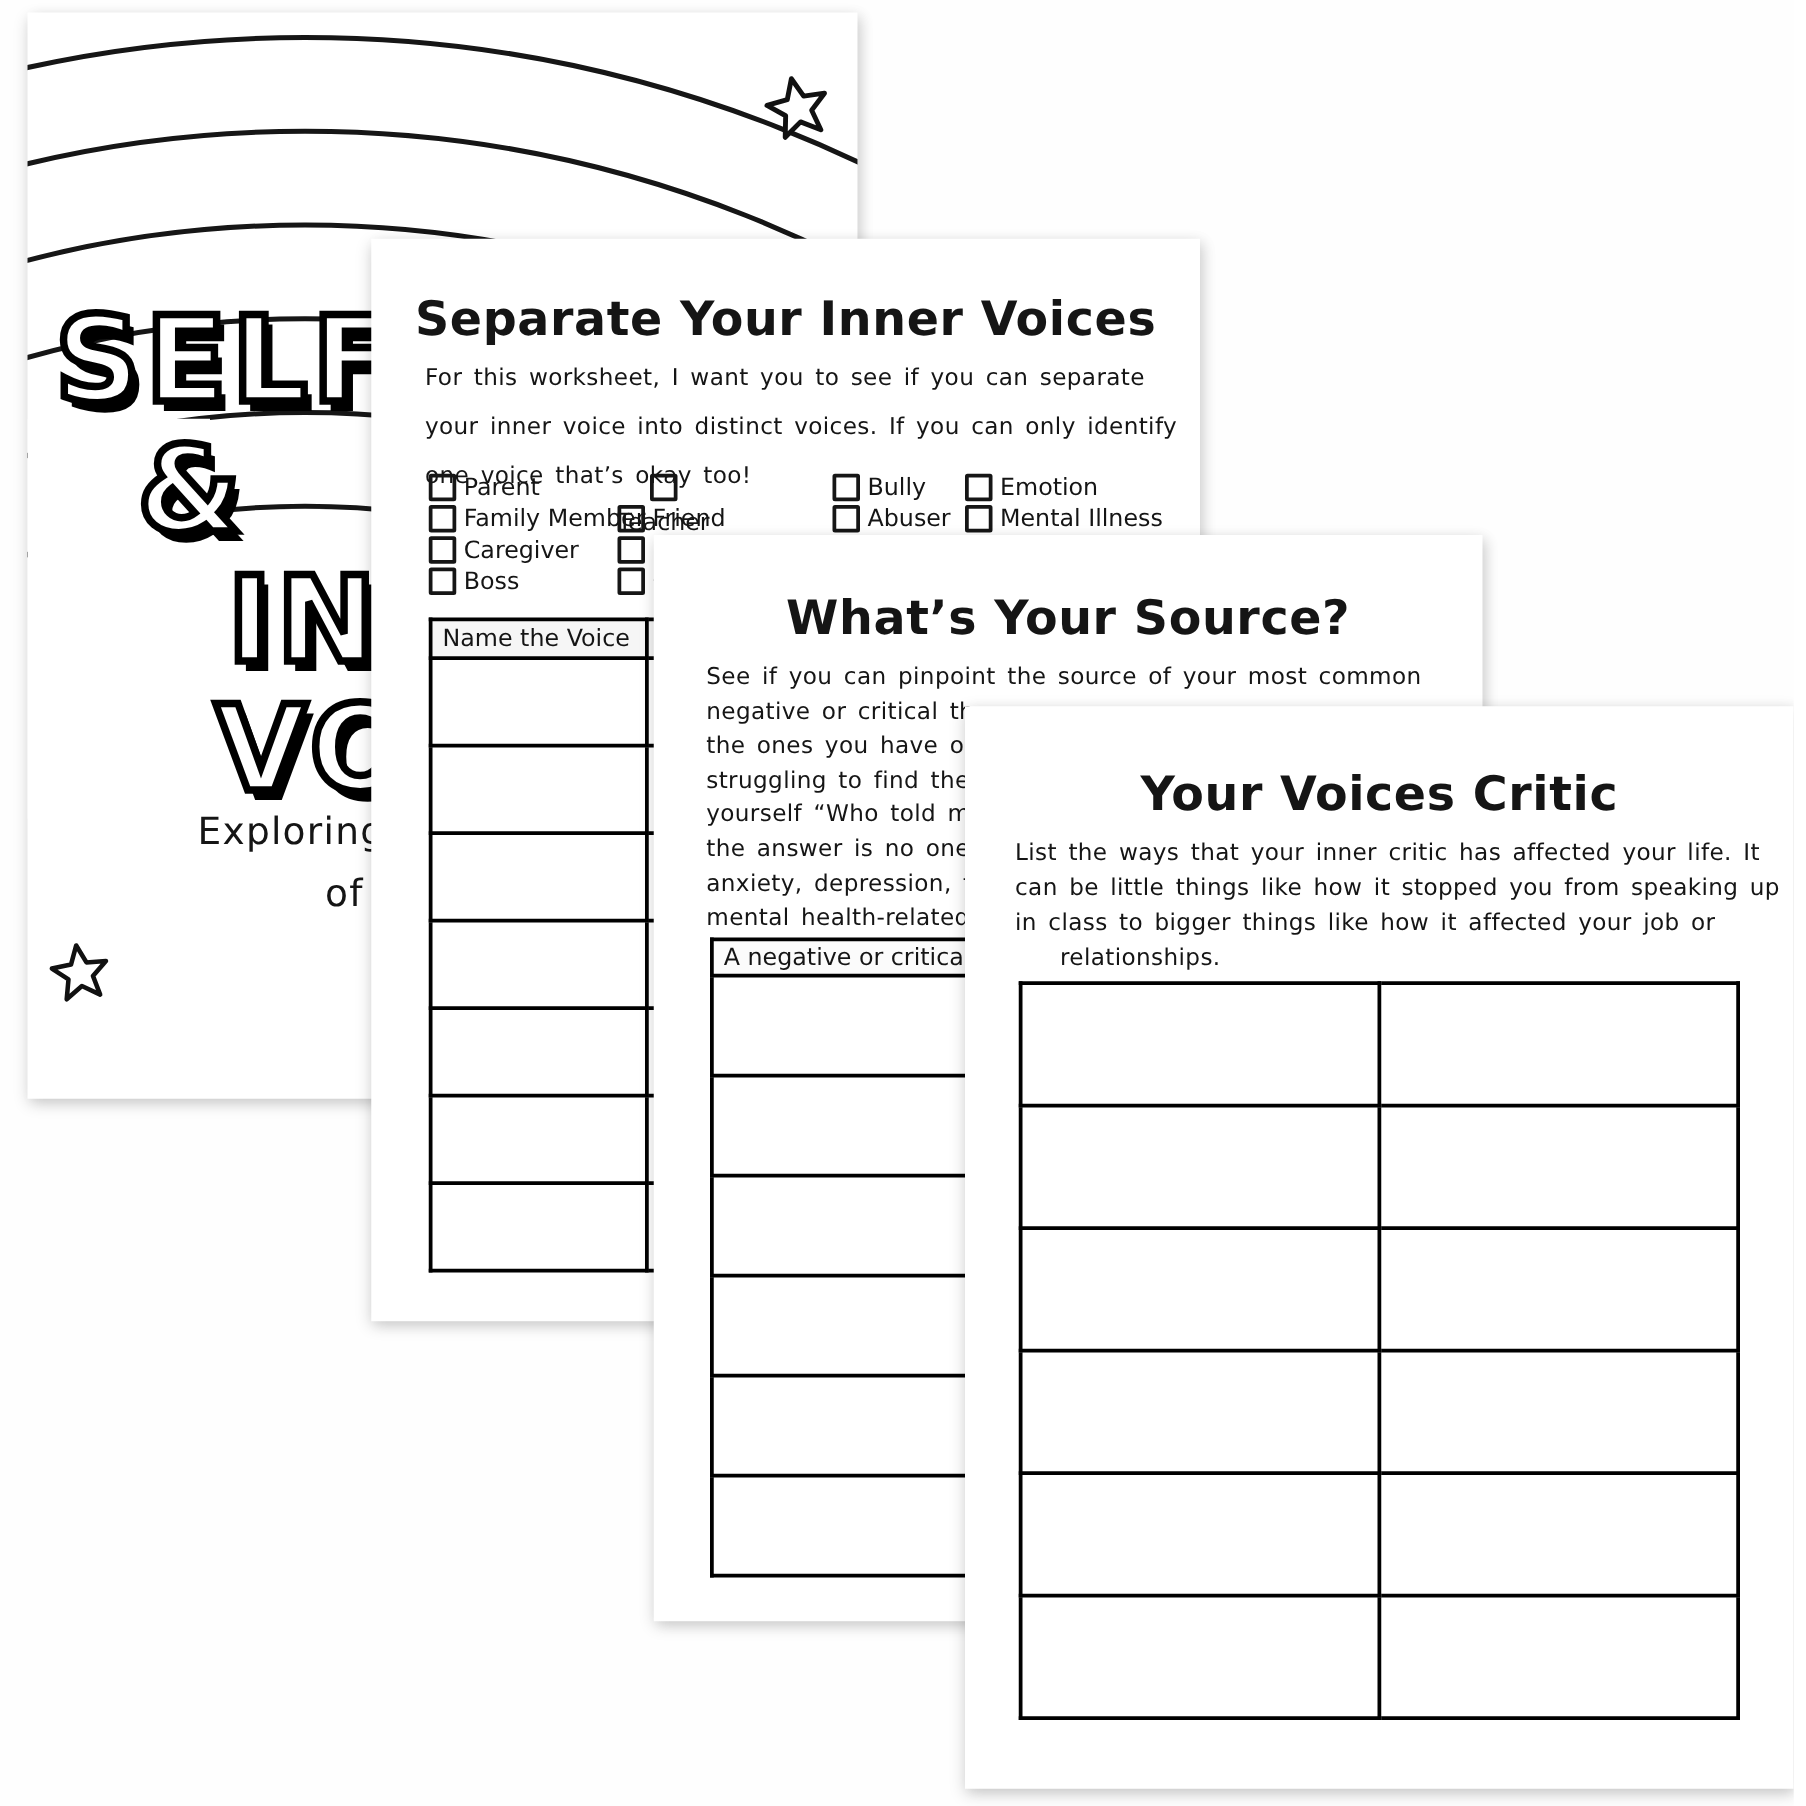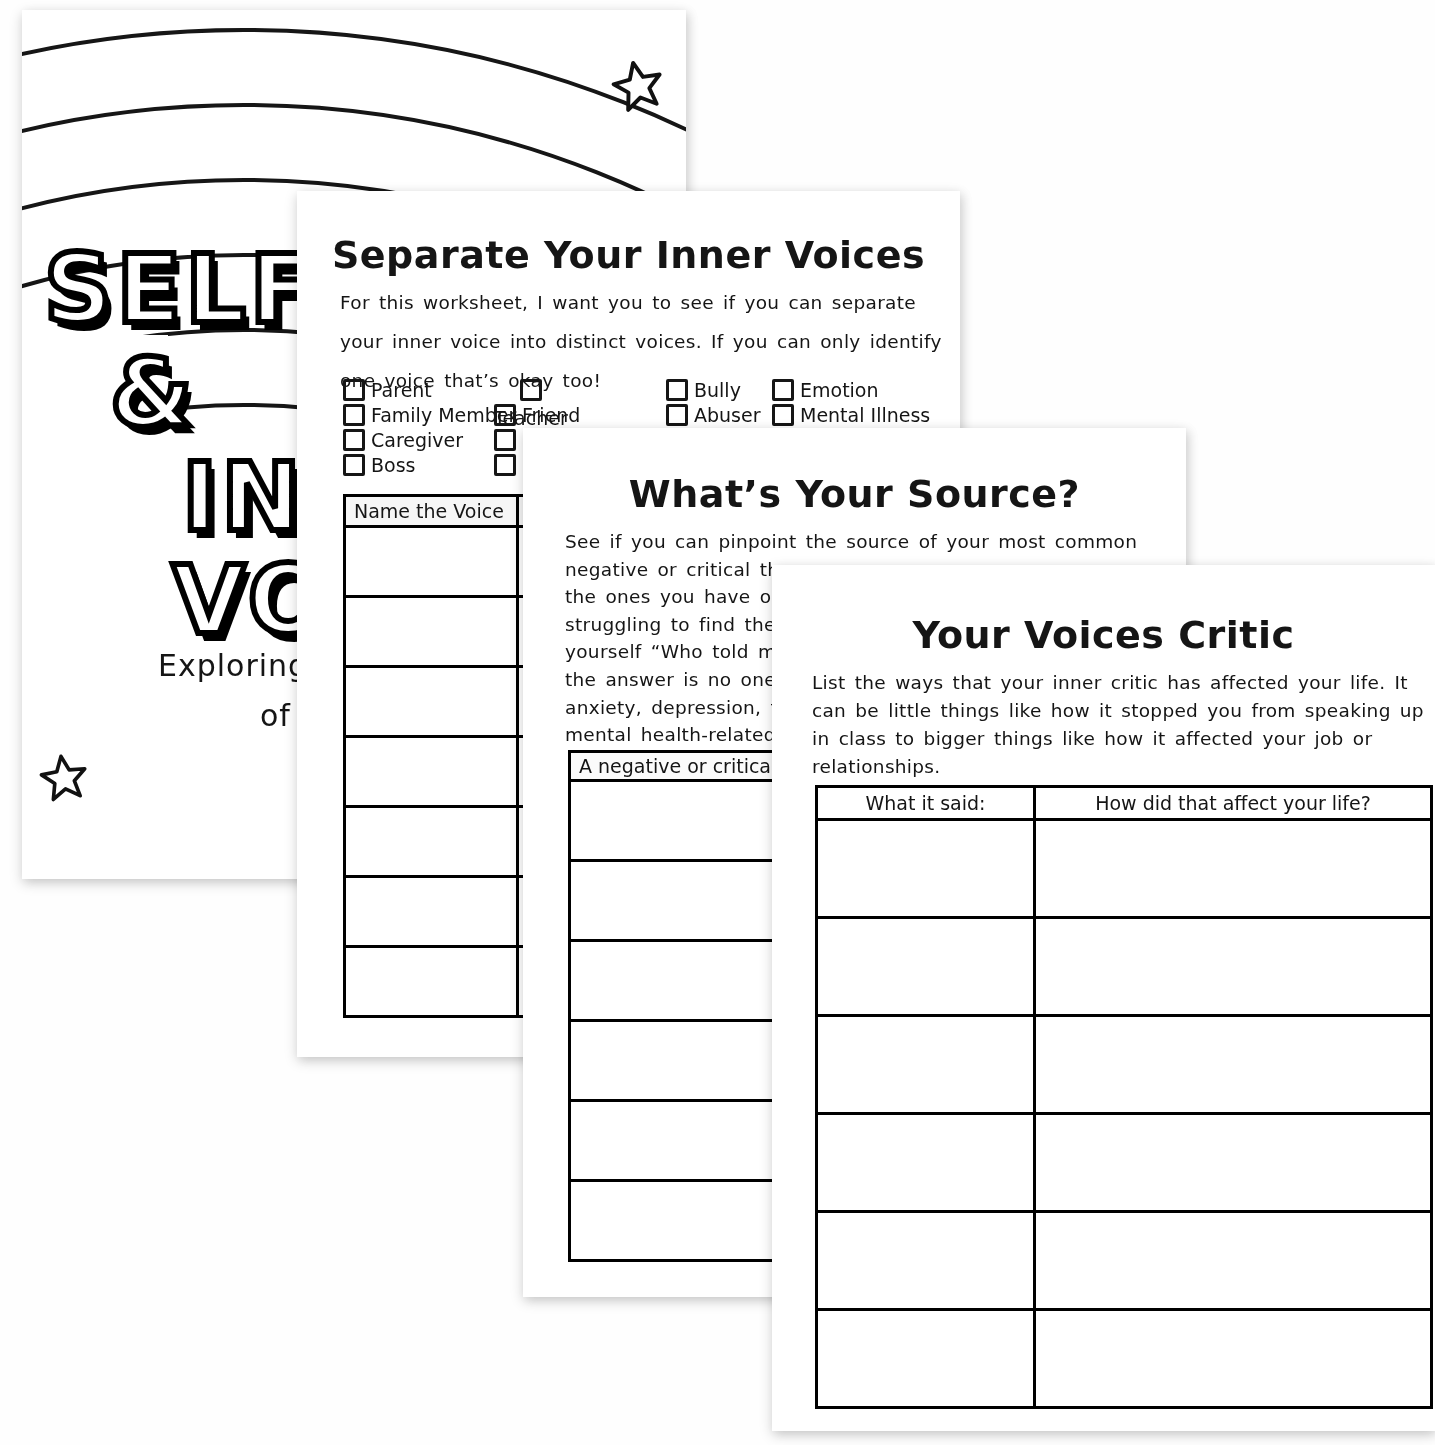--- a/index.html
+++ b/index.html
@@ -199,29 +199,25 @@
       </table>
   </div>
 
   <div class="page" style="left:772px;top:565px;width:663px;height:866px;z-index:4;">
     <div class="ws-title" style="top:48px;">Your Voices Critic</div>
 
     <div class="intro" style="left:40px;top:104px;">
       <div style="line-height:28px;">List the ways that your inner critic has affected your life. It</div>
       <div style="line-height:28px;">can be little things like how it stopped you from speaking up</div>
       <div style="line-height:28px;">in class to bigger things like how it affected your job or</div>
-      <div style="line-height:28px;">relationships.</div>
+      <div style="line-height:28px;margin-left:36px;">relationships.</div>
     </div>
 
     <table style="left:43px;top:220px;width:577px;">
       <tbody>
-          <tr>
-        <td class="center" style="width:199px;height:30px;">What it said:</td>
-        <td class="center" style="width:378px;height:30px;">How did that affect your life?</td>
-      </tr>
       <tr>
             <td style="height:95px;"></td>
             <td></td>
           </tr>
       <tr>
             <td style="height:95px;"></td>
             <td></td>
           </tr>
       <tr>
             <td style="height:95px;"></td>

